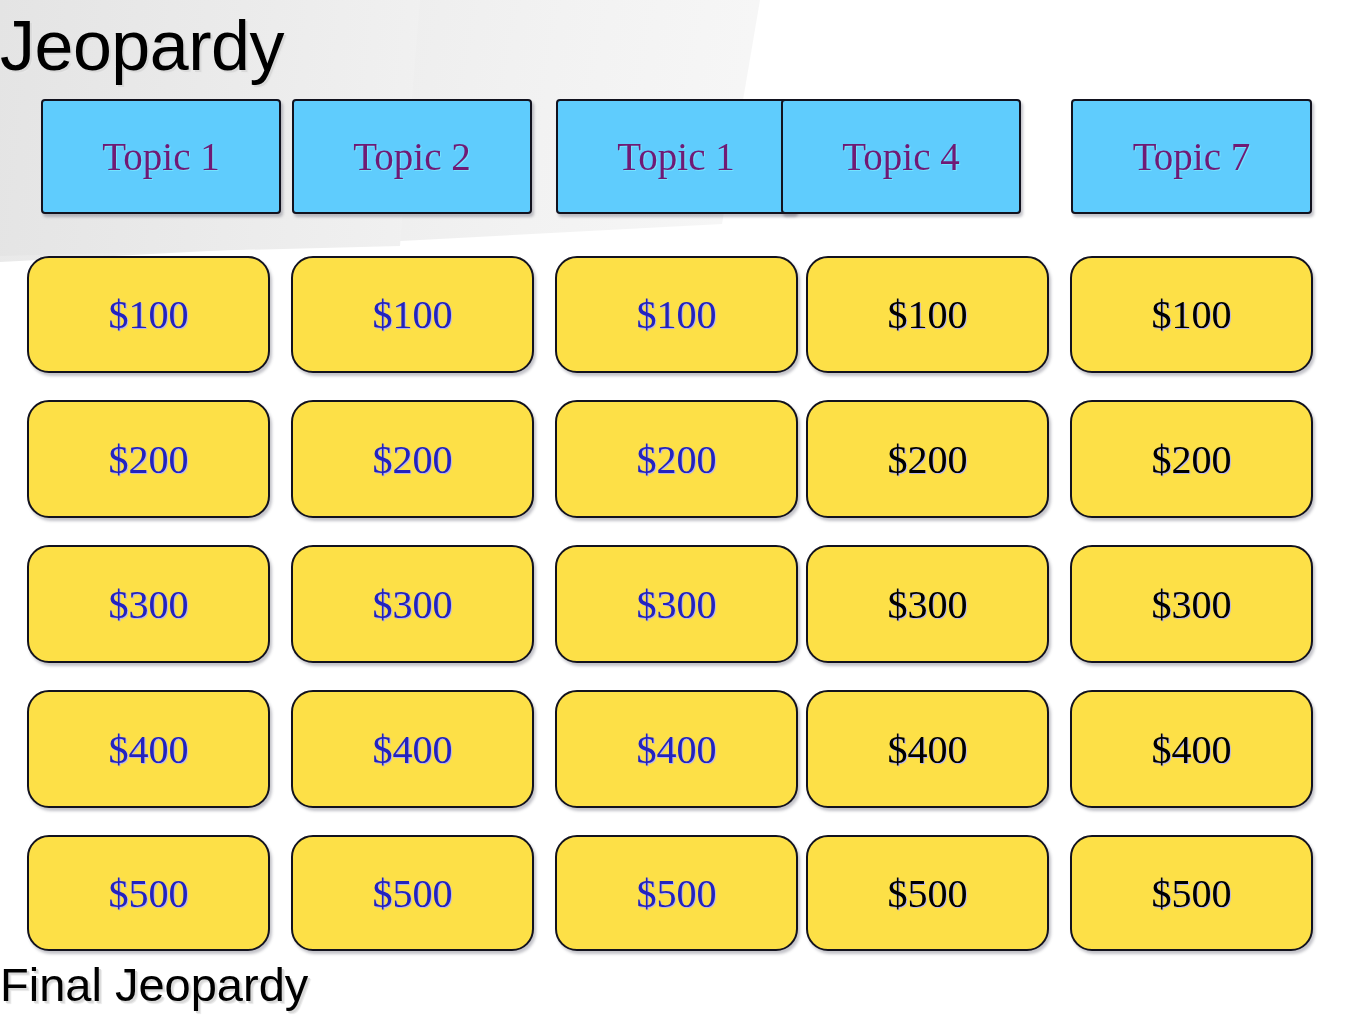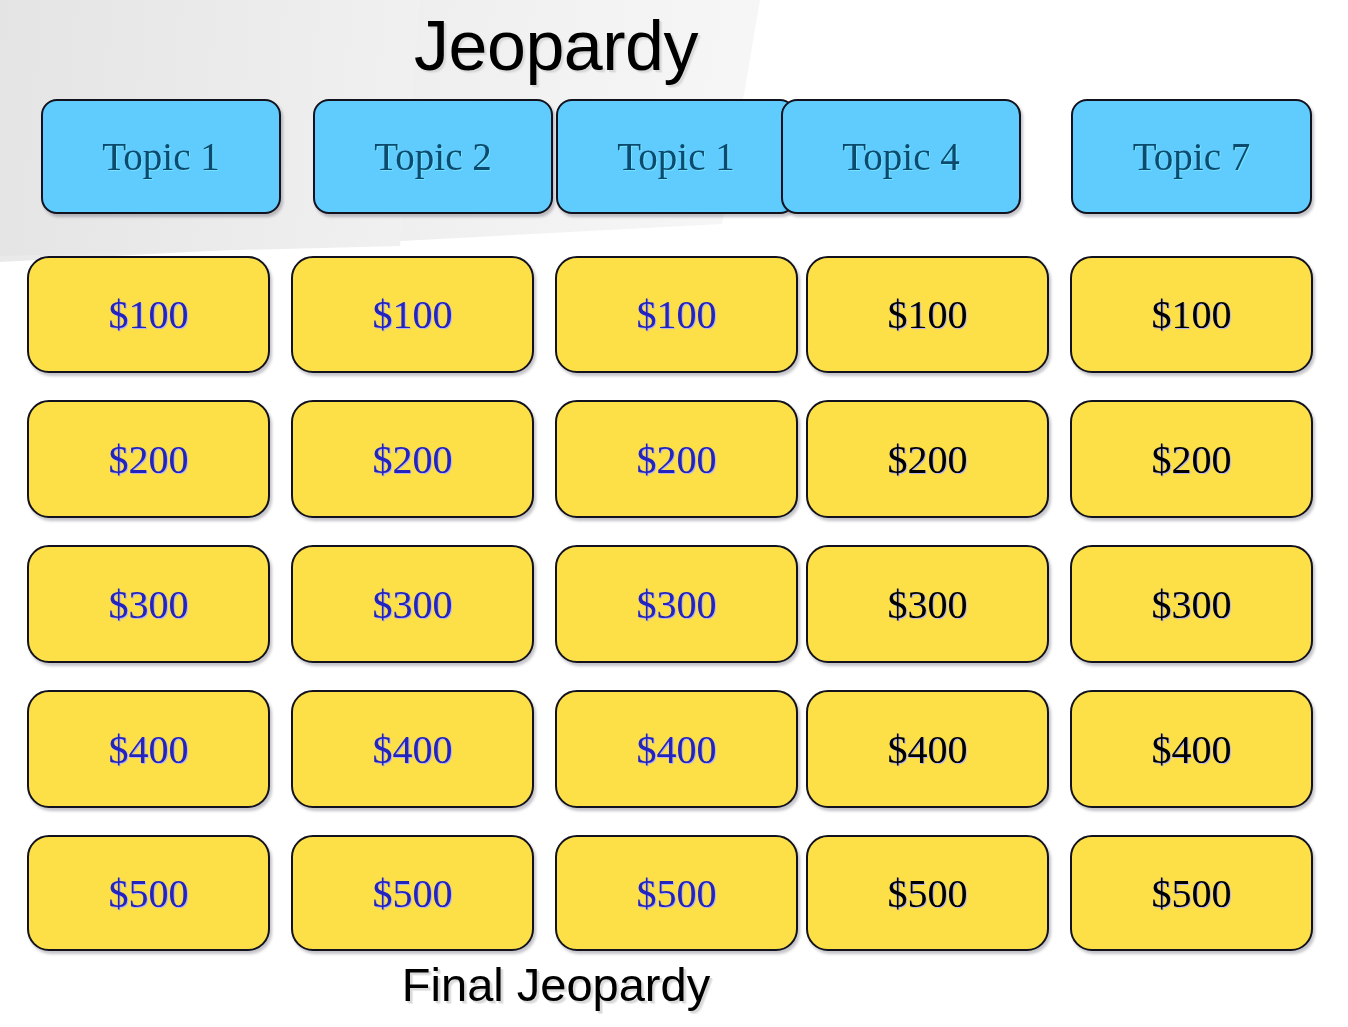--- a/index.html
+++ b/index.html
@@ -40,21 +40,20 @@
     -webkit-clip-path: polygon(0 0, 420px 0, 400px 246px, 0 256px);
     clip-path: polygon(0 0, 420px 0, 400px 246px, 0 256px);
     pointer-events: none;
   }
 
   
   .title {
     position: absolute;
     left: 0;
     width: 1112px;
-    text-align: center;
     color: #000000;
     font-family: "Liberation Sans", sans-serif;
     font-weight: normal;
     white-space: nowrap;
     text-shadow: 2px 2px 0 #d9d9d9, 3px 3px 1px #e8e8e8;
   }
   #title-main {
     top: 6px;
     font-size: 70px;
     line-height: 80px;
@@ -76,23 +75,23 @@
     align-items: center;
     justify-content: center;
     font-family: "Liberation Serif", serif;
     font-weight: normal;
     white-space: nowrap;
     box-shadow: 2px 3px 3px rgba(40,40,60,0.28);
   }
 
   .topic-cell {
     background: #5fccfd;
-    color: #0c4a6e;
+    color: #701a75;
     font-size: 39px;
-    border-radius: 16px;
+    border-radius: 4px;
     text-shadow: 1px 1px 0 rgba(120,230,255,0.85);
   }
 
   .value-cell {
     background: #fde047;
     font-size: 40px;
     border-radius: 22px;
   }
   .value-cell.ink-blue  { color: #2323bd; text-shadow: 1px 1px 0 rgba(175,175,255,0.9); }
   .value-cell.ink-black { color: #000000; text-shadow: 1px 1px 0 rgba(175,175,255,0.9); }
@@ -102,21 +101,21 @@
 
 <div id="board">
 
   <div class="bg-wedge"></div>
   <div class="bg-wedge2"></div>
 
   <div class="title" id="title-main">Jeopardy</div>
 
   <div id="topic-row">
       <div class="cell topic-cell" style="left: 41px; top: 99px; width: 240px; height: 115px;">Topic 1</div>
-      <div class="cell topic-cell" style="left: 292px; top: 99px; width: 240px; height: 115px; margin-left: 21px;">Topic 2</div>
+      <div class="cell topic-cell" style="left: 292px; top: 99px; width: 240px; height: 115px;">Topic 2</div>
       <div class="cell topic-cell" style="left: 556px; top: 99px; width: 240px; height: 115px;">Topic 1</div>
       <div class="cell topic-cell" style="left: 781px; top: 99px; width: 240px; height: 115px;">Topic 4</div>
       <div class="cell topic-cell" style="left: 1071px; top: 99px; width: 241px; height: 115px;">Topic 7</div>
     </div>
   <div id="value-grid">
       <div class="cell value-cell ink-blue" style="left: 27px; top: 256px; width: 243px; height: 117px;">$100</div>
       <div class="cell value-cell ink-blue" style="left: 291px; top: 256px; width: 243px; height: 117px;">$100</div>
       <div class="cell value-cell ink-blue" style="left: 555px; top: 256px; width: 243px; height: 117px;">$100</div>
       <div class="cell value-cell ink-black" style="left: 806px; top: 256px; width: 243px; height: 117px;">$100</div>
       <div class="cell value-cell ink-black" style="left: 1070px; top: 256px; width: 243px; height: 117px;">$100</div>

